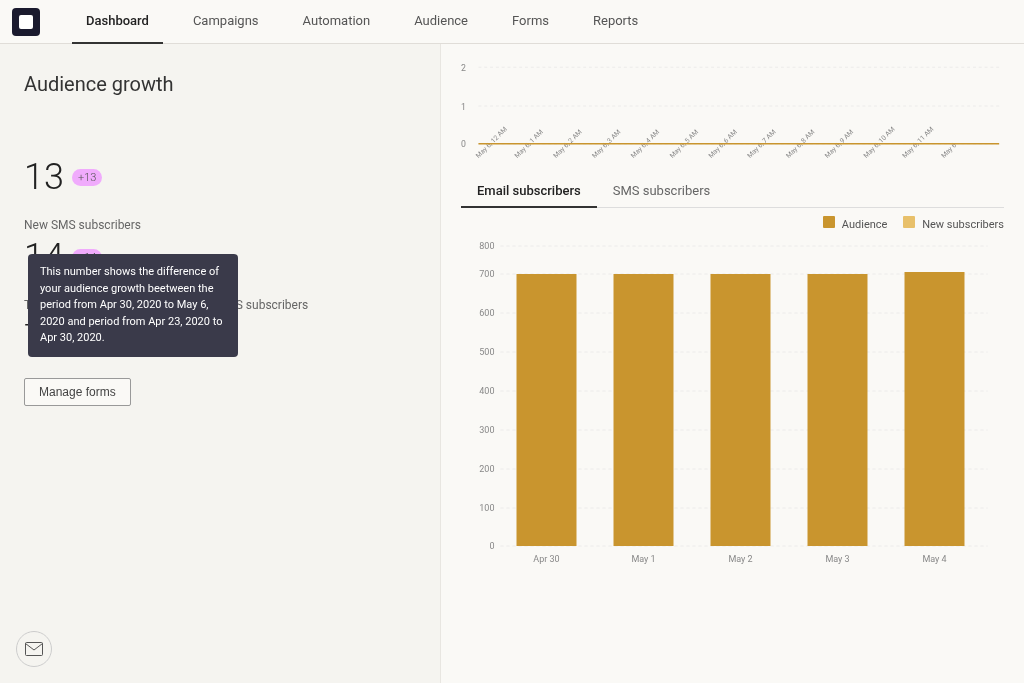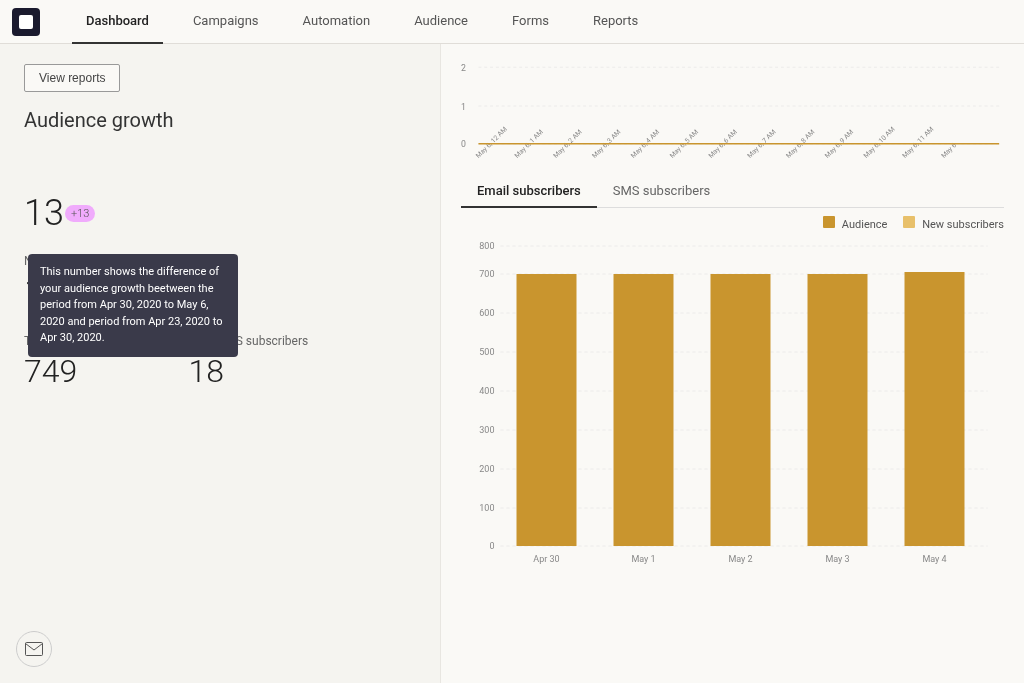--- a/index.html
+++ b/index.html
@@ -93,21 +93,21 @@
       font-size: 12px;
       color: #666;
       margin-bottom: 4px;
     }
     .stat-value {
       font-size: 36px;
       font-weight: 300;
       color: #222;
       display: flex;
       align-items: center;
-      gap: 1px;
+      gap: 8px;
     }
     .stat-badge {
       font-size: 11px;
       background: #f0abfc;
       color: #555;
       padding: 2px 6px;
       border-radius: 10px;
     }
 
     .stat-row {
@@ -226,23 +226,20 @@
   <div class="nav-item">Automation</div>
   <div class="nav-item">Audience</div>
   <div class="nav-item">Forms</div>
   <div class="nav-item">Reports</div>
 </nav>
 
 <div class="main-content">
 
   <div class="left-panel">
 
-    <div style="margin-bottom: 16px;">
-      <button class="btn-outline">View reports</button>
-    </div>
 
     <div class="audience-section">
       <div class="section-title">Audience growth</div>
 
       <div class="tooltip-box">
         <span>This number shows the difference of your audience growth beetween the period from Apr 30, 2020 to May 6, 2020 and period from Apr 23, 2020 to Apr 30, 2020.</span>
       </div>
 
       <div class="stat-row" style="margin-top: 60px;">
         <div class="stat-value">
@@ -263,20 +260,23 @@
         <div class="two-col-stat">
           <div class="stat-label">Total email subscribers</div>
           <div class="stat-value-small">749</div>
         </div>
         <div class="two-col-stat">
           <div class="stat-label">Total SMS subscribers</div>
           <div class="stat-value-small">18</div>
         </div>
       </div>
 
+      <div class="bottom-button">
+        <button class="btn-outline">Manage forms</button>
+      </div>
     </div>
   </div>
 
   <div class="right-panel">
 
     <div class="top-chart" style="padding-top: 8px;">
       <svg width="100%" height="110" viewBox="0 0 560 110">
 
         <text x="0" y="18" font-size="9" fill="#888">2</text>
         <text x="0" y="58" font-size="9" fill="#888">1</text>

